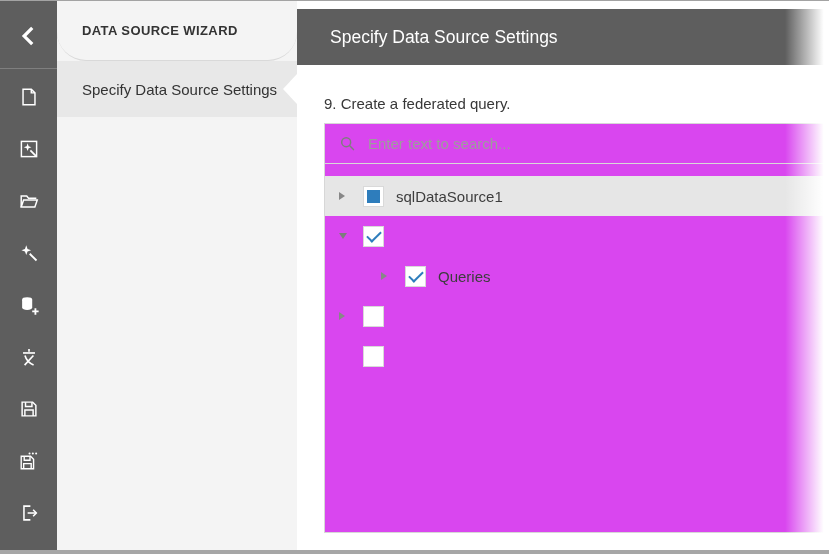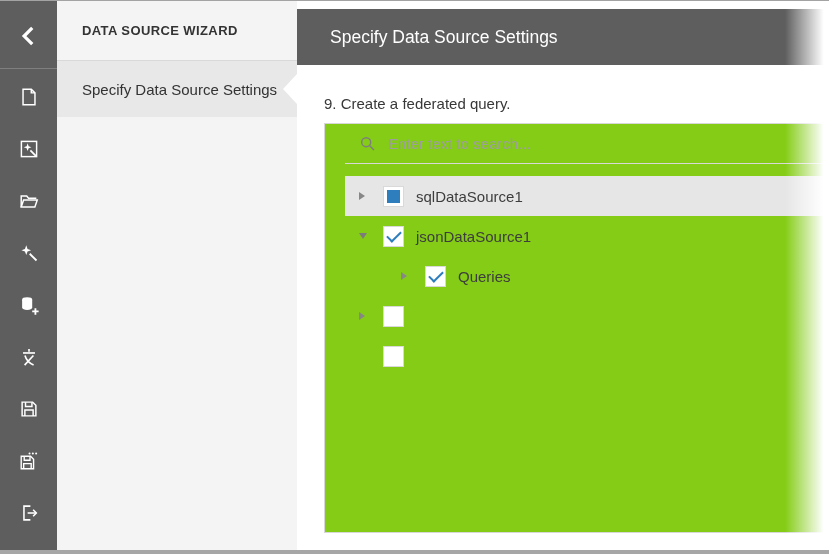--- a/index.html
+++ b/index.html
@@ -14,36 +14,36 @@
   .sidebar { width:57px; flex:none; background:#5e5e5e; display:flex; flex-direction:column; }
   .back-btn { height:68px; flex:none; background:transparent; border:none; border-bottom:1px solid #7f7f7f;
               display:flex; align-items:center; justify-content:center; cursor:pointer; }
   .side-icons { display:flex; flex-direction:column; padding-top:2px; }
   .icon-btn { height:52px; background:transparent; border:none; display:flex; align-items:center; justify-content:center; cursor:pointer; }
   .icon-btn svg, .back-btn svg { display:block; }
 
   
   .wizard-nav { width:240px; flex:none; background:#f4f4f4; }
   .wizard-title { height:60px; border-bottom:1px solid #d9d9d9; display:flex; align-items:center;
-                  padding-left:25px; font-size:13px; font-weight:bold; letter-spacing:0.4px; color:#333; }
+                  padding-left:25px; font-size:13px; font-weight:bold; letter-spacing:0.4px; color:#333;border-radius:29px; }
   .wizard-item { height:53px; display:flex; align-items:center; padding-left:25px;
                  font-size:15px; color:#333; background:#fbfbfb; cursor:pointer; position:relative; }
   .wizard-item.active { height:56px; background:#e8e8e8; }
   .wizard-item.active::after { content:''; position:absolute; right:0; top:50%; margin-top:-15px;
                  width:0; height:0; border-top:15px solid transparent; border-bottom:15px solid transparent;
                  border-right:14px solid #ffffff; }
 
   
   .main { flex:1; min-width:0; background:#fff; position:relative; }
   .main-header { margin-top:8px; height:56px; background:#5e5e5e; display:flex; align-items:center; padding-left:33px; }
   .main-header h1 { font-size:17.5px; font-weight:400; color:#ffffff; }
   .content { padding:29px 0 0 27px; }
   .step { font-size:15px; line-height:20px; color:#383838; }
 
-  .tree-panel { margin-top:9px; height:410px; border:1px solid #d7d7d7; border-right:none; background:#84cc16;padding-left:20px; }
+  .tree-panel { margin-top:9px; height:410px; border:1px solid #d7d7d7; border-right:none; background:#d946ef; }
   .search-row { height:40px; display:flex; align-items:center; padding:0 10px 0 14px; border-bottom:1px solid #d8d8d8; }
   .search-input { flex:1; margin-left:12px; border:none; outline:none; background:transparent;
                   font-family:"Liberation Sans",sans-serif; font-size:15px; color:#333; }
   .search-input::placeholder { color:#9d9d9d; }
 
   .tree { padding-top:12px; }
   .tree-row { height:40px; display:flex; align-items:center; cursor:pointer; }
   .tree-row.selected { background:#e6e6e6; }
   .tree-row.lvl0 { padding-left:10px;align-items:center; }
   .tree-row.lvl1 { padding-left:52px; }
@@ -168,21 +168,20 @@
           </div>
           <div class="tree" id="tree">
               <div class="tree-row lvl0 selected">
     <span class="expander collapsed"></span>
     <span class="checkbox indeterminate"></span>
     <span class="row-label">sqlDataSource1</span>
   </div>
               <div class="tree-row lvl0">
     <span class="expander expanded"></span>
     <span class="checkbox checked"></span>
-    <span class="row-label">jsonDataSource1</span>
   </div>
               <div class="tree-row lvl1">
     <span class="expander collapsed"></span>
     <span class="checkbox checked"></span>
     <span class="row-label">Queries</span>
   </div>
               <div class="tree-row lvl0">
     <span class="expander collapsed"></span>
     <span class="checkbox"></span>
   </div>

